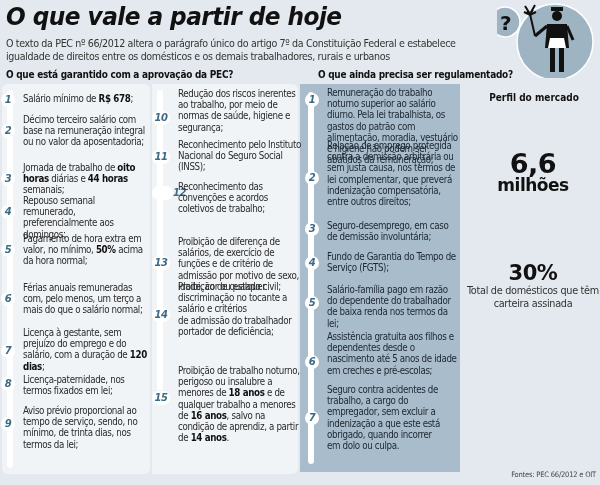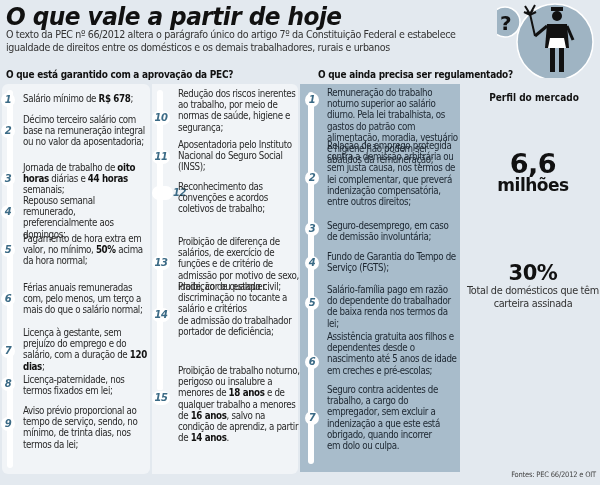--- a/index.html
+++ b/index.html
@@ -12,21 +12,21 @@
   }
   .title {
     position: absolute; left: 6px; top: 2px;
     font-family: "DejaVu Sans", sans-serif;
     font-weight: 900; font-style: italic;
     font-size: 25px; letter-spacing: -0.6px;
     color: #111;
     transform: scaleX(0.93); transform-origin: left top;
   }
   .intro {
-    position: absolute; left: 6px; top: 28px; width: 460px;
+    position: absolute; left: 6px; top: 37px; width: 460px;
     font-size: 10.6px; line-height: 12.5px; color: #333;
     letter-spacing: -0.35px;
   }
   .section-head {
     position: absolute; font-weight: 700; font-size: 10.2px;
     color: #111; letter-spacing: -0.3px;
     font-family: "DejaVu Sans", sans-serif;
     transform: scaleX(0.88); transform-origin: left top;
   }
   .col {
@@ -153,21 +153,21 @@
     <div class="item" style="left: 0px; top: 405px; position: absolute; font-size: 9.7px; line-height: 11.2px; letter-spacing: -0.35px;">
       <div class="num" style="left: 1px; top: 12px;">9</div>
       <div class="txt" style="left: 23px; top: 0px; width: 126px;">Aviso prévio proporcional ao tempo de serviço, sendo, no mínimo, de trinta dias, nos termos da lei;</div>
     </div>
     <div class="item" style="left: 150px; top: 88px; position: absolute; font-size: 9.7px; line-height: 11.2px; letter-spacing: -0.35px;">
       <div class="num" style="left: 2px; top: 23px; width: 18px;">10</div>
       <div class="txt" style="left: 28px; top: 0px; width: 124px;">Redução dos riscos inerentes ao trabalho, por meio de normas de saúde, higiene e segurança;</div>
     </div>
     <div class="item" style="left: 150px; top: 139px; position: absolute; font-size: 9.7px; line-height: 11.2px; letter-spacing: -0.35px;">
       <div class="num" style="left: 2px; top: 11px; width: 18px;">11</div>
-      <div class="txt" style="left: 28px; top: 0px; width: 124px;">Aposentadoria pelo Instituto Nacional do Seguro Social (INSS);</div>
+      <div class="txt" style="left: 28px; top: 0px; width: 124px;">Reconhecimento pelo Instituto Nacional do Seguro Social (INSS);</div>
     </div>
     <div class="item" style="left: 150px; top: 181px; position: absolute; font-size: 9.7px; line-height: 11.2px; letter-spacing: -0.35px;">
       <div class="num" style="left: 2px; top: 5px; width: 18px; padding-left: 21px;">12</div>
       <div class="txt" style="left: 28px; top: 0px; width: 124px;">Reconhecimento das convenções e acordos coletivos de trabalho;</div>
     </div>
     <div class="item" style="left: 150px; top: 224px; position: absolute; font-size: 9.7px; line-height: 11.2px; letter-spacing: -0.35px;">
       <div class="num" style="left: 2px; top: 32px; width: 18px;">13</div>
       <div class="txt" style="left: 28px; top: 12px; width: 124px;">Proibição de diferença de salários, de exercício de funções e de critério de admissão por motivo de sexo, idade, cor ou estado civil;</div>
     </div>
     <div class="item" style="left: 150px; top: 281px; position: absolute; font-size: 9.7px; line-height: 11.2px; letter-spacing: -0.35px;">

